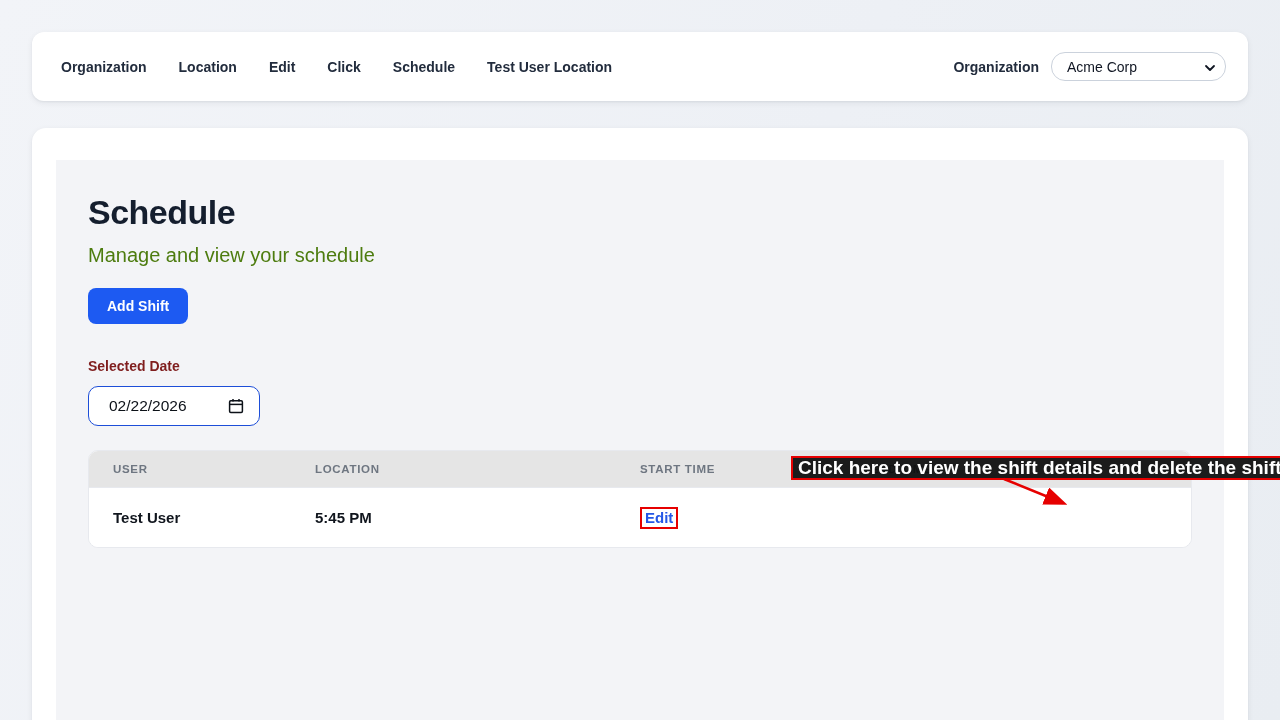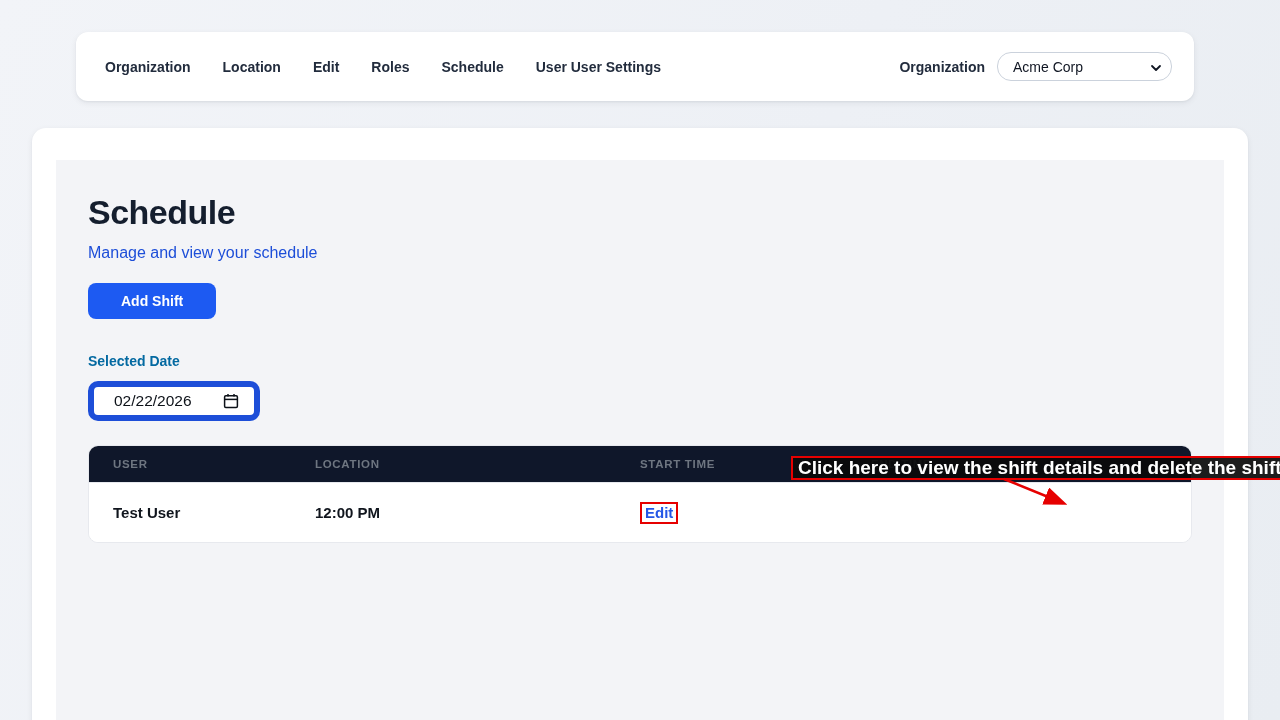--- a/index.html
+++ b/index.html
@@ -7,24 +7,24 @@
   body {
     font-family: "Liberation Sans", sans-serif;
     background: linear-gradient(115deg, #f2f4f8 0%, #edf0f5 55%, #e9edf2 100%);
     position: relative;
     overflow: hidden;
     color: #111827;
   }
 
   
   .navbar {
-    position: absolute; left: 32px; top: 32px; width: 1118px; height: 69px;
+    position: absolute; left: 32px; top: 32px; width: 1216px; height: 69px;
     background: #ffffff; border-radius: 12px;
     box-shadow: 0 2px 6px rgba(16,24,40,.07), 0 1px 2px rgba(16,24,40,.05);
-    display: flex; align-items: center; padding: 0 22px 0 29px; margin-left: 44px;
+    display: flex; align-items: center; padding: 0 22px 0 29px;
   }
   .nav-items { display: flex; align-items: center; gap: 32px; }
   .nav-item {
     font-size: 14px; font-weight: 600; color: #222c3d; cursor: pointer;
     white-space: nowrap; text-decoration: none;
   }
   .nav-right { margin-left: auto; display: flex; align-items: center; gap: 12px; }
   .org-label { font-size: 14px; font-weight: 600; color: #222c3d; }
   .org-select-wrap { position: relative; }
   .org-select {
@@ -44,46 +44,46 @@
   }
   .inner-panel {
     position: absolute; left: 24px; top: 32px; width: 1168px; height: 584px;
     background: #f3f4f7; padding: 33px 32px 0 32px;
   }
 
   .page-title {
     font-size: 34px; font-weight: bold; color: #141e2e; letter-spacing: -0.5px;
     line-height: 38px;
   }
-  .page-subtitle { margin-top: 13px; font-size: 16px; color: #1d4ed8; }
+  .page-subtitle { margin-top: 13px; font-size: 20px; color: #4d7c0f; }
 
   .add-shift-btn {
     margin-top: 21px; display: inline-block;
     background: #1d5af2; color: #ffffff; border: none; border-radius: 8px;
-    height: 36px; padding: 0 33px; font-family: "Liberation Sans", sans-serif;
+    height: 36px; padding: 0 19px; font-family: "Liberation Sans", sans-serif;
     font-size: 14px; font-weight: bold; cursor: pointer; line-height: 36px;
   }
 
-  .date-label { margin-top: 34px; font-size: 14px; font-weight: 600; color: #0369a1; }
+  .date-label { margin-top: 34px; font-size: 14px; font-weight: 600; color: #7f1d1d; }
   .date-input {
     margin-top: 12px; width: 172px; height: 40px;
-    background: #ffffff; border: 6px solid #1d4ed8; border-radius: 10px;
+    background: #ffffff; border: 1px solid #1d4ed8; border-radius: 10px;
     display: flex; align-items: center; padding: 0 15px 0 20px; cursor: text;
   }
   .date-value { font-size: 15.5px; color: #0c1118; flex: 1; }
   .date-cal-icon { cursor: pointer; display: flex; }
 
   
   .shift-table {
     margin-top: 24px; width: 1104px; background: #ffffff;
     border: 1px solid #e7e9ee; border-radius: 10px; overflow: hidden;
   }
   .t-head {
     display: grid; grid-template-columns: 202px 325px 231px 196px 1fr;
-    height: 37px; align-items: center; background: #0f172a;
+    height: 37px; align-items: center; background: #e5e5e5;
     border-bottom: 1px solid #e7e9ee;
   }
   .t-head .th {
     font-size: 11.5px; font-weight: bold; letter-spacing: .06em;
     color: #6e7681; padding-left: 24px; white-space: nowrap;
   }
   .t-row {
     display: grid; grid-template-columns: 202px 325px 231px 196px 1fr;
     height: 59px; align-items: center; background: #ffffff;
   }
@@ -103,23 +103,23 @@
   .anno-arrow { position: absolute; left: 995px; top: 476px; z-index: 21; pointer-events: none; }
 </style>
 </head>
 <body>
 
 <div class="navbar">
   <div class="nav-items">
     <a class="nav-item">Organization</a>
     <a class="nav-item">Location</a>
     <a class="nav-item">Edit</a>
-    <a class="nav-item">Roles</a>
+    <a class="nav-item">Click</a>
     <a class="nav-item">Schedule</a>
-    <a class="nav-item">User User Settings</a>
+    <a class="nav-item">Test User Location</a>
   </div>
   <div class="nav-right">
     <span class="org-label">Organization</span>
     <span class="org-select-wrap">
       <select class="org-select">
         <option selected="">Acme Corp</option>
       </select>
       <span class="org-chevron">
         <svg width="12" height="12" viewBox="0 0 12 12">
             <path d="M2 4l4 4 4-4" fill="none" stroke="#0f1522" stroke-width="1.8" stroke-linecap="round" stroke-linejoin="round"></path>
@@ -154,21 +154,21 @@
     <div class="shift-table">
       <div class="t-head">
         <div class="th">USER</div>
         <div class="th">LOCATION</div>
         <div class="th">START TIME</div>
         <div class="th">END TIME</div>
         <div class="th">EDIT</div>
       </div>
       <div class="t-row">
         <div class="td">Test User</div>
-        <div class="td">12:00 PM</div>
+        <div class="td">5:45 PM</div>
         <div class="td">
           <span class="edit-red-box"><a class="edit-link">Edit</a></span>
         </div>
       </div>
     </div>
 
   </div>
 </div>
 
 <div class="anno-tooltip">Click here to view the shift details and delete the shift</div>

